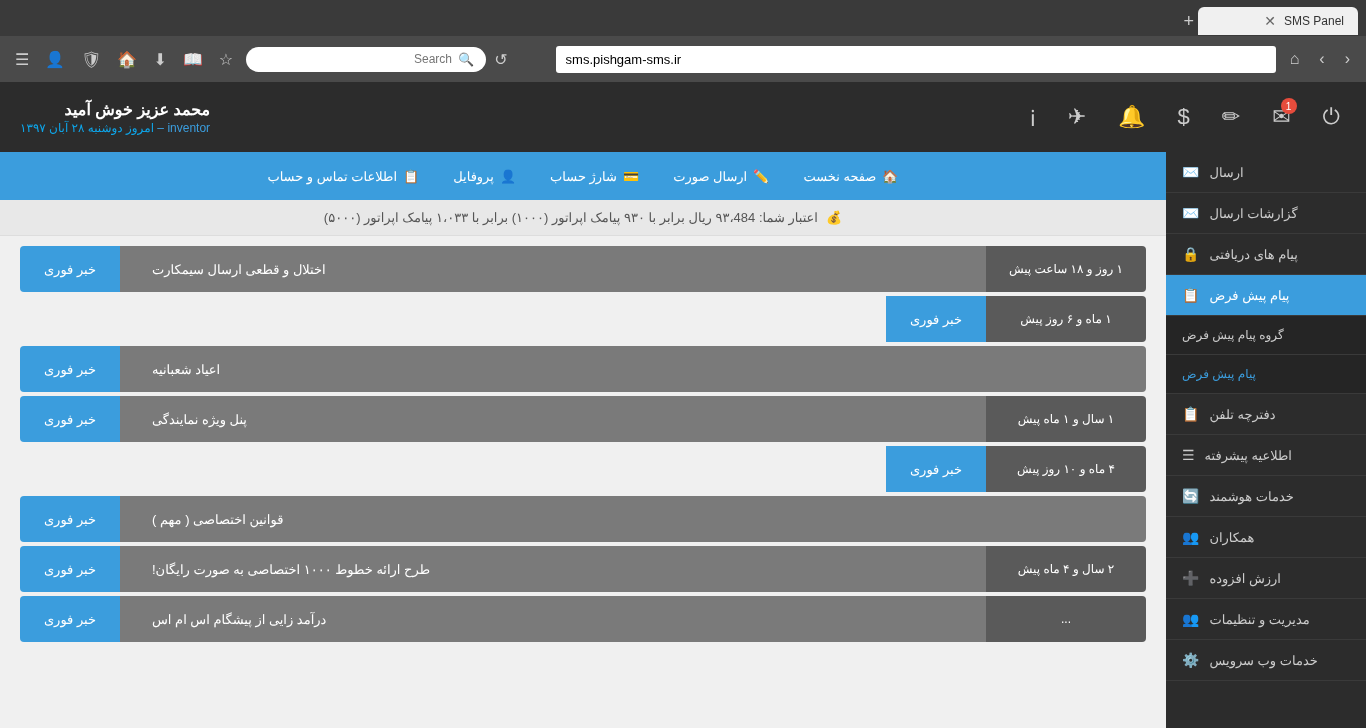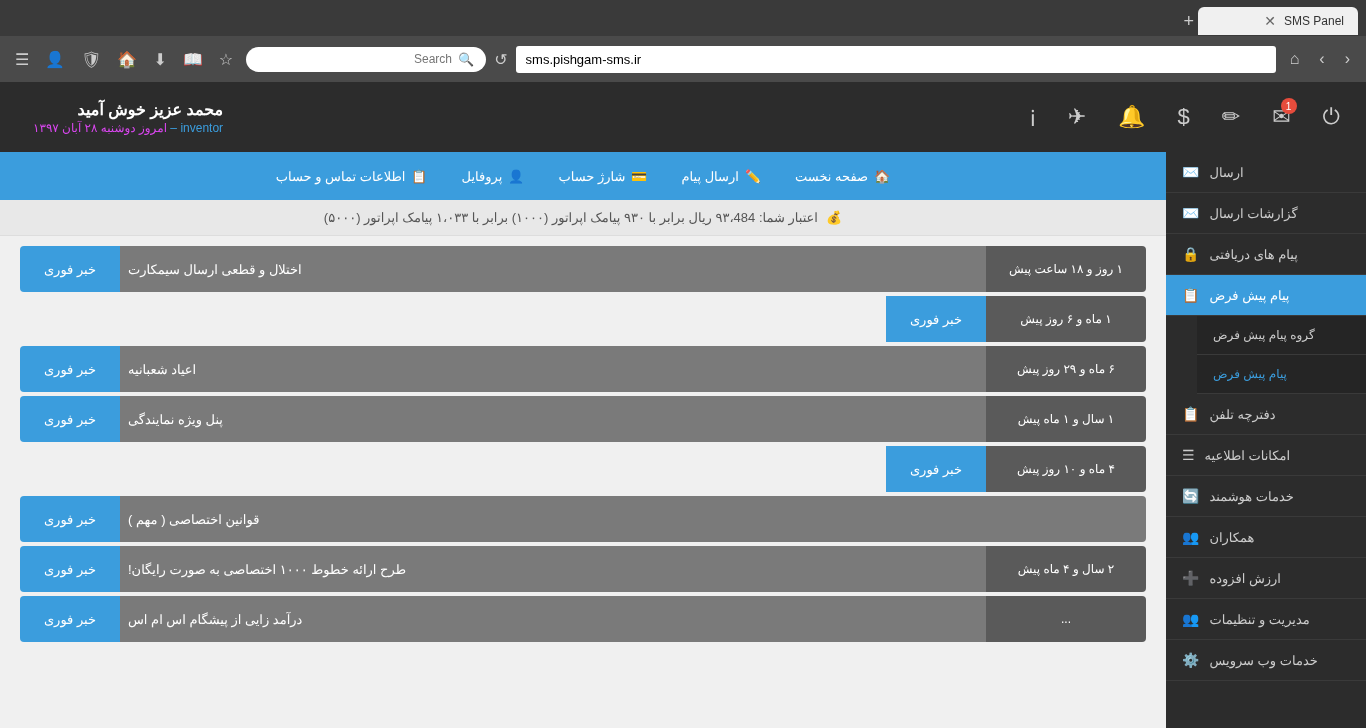--- a/index.html
+++ b/index.html
@@ -6,63 +6,63 @@
     body { font-family: Tahoma, Arial, sans-serif; font-size: 13px; background: #e8e8e8; direction: rtl; }
 
     
     .browser-chrome { background: #4a4a4a; }
     .tab-bar { display: flex; align-items: center; background: #3a3a3a; padding: 6px 8px 0; height: 36px; }
     .tab { background: #f0f0f0; border-radius: 6px 6px 0 0; padding: 6px 14px; font-size: 12px; color: #333; display: flex; align-items: center; gap: 8px; min-width: 160px; }
     .tab-close { cursor: pointer; color: #666; font-size: 14px; }
     .new-tab { background: none; border: none; color: #ccc; font-size: 18px; cursor: pointer; margin-right: 4px; }
     .address-bar-row { display: flex; align-items: center; background: #4a4a4a; padding: 6px 10px; gap: 8px; height: 46px; }
     .nav-btn { background: none; border: none; color: #ccc; cursor: pointer; font-size: 16px; padding: 4px 6px; }
-    .address-input { flex: 1; background: white; border: none; border-radius: 3px; padding: 6px 10px; font-size: 13px; direction: ltr; }
+    .address-input { flex: 1; background: white; border: none; border-radius: 3px; padding: 6px 10px; font-size: 13px; direction: ltr; margin-left: 40px; }
     .reload-btn { background: none; border: none; color: #ccc; cursor: pointer; font-size: 16px; }
     .search-input-wrapper { background: white; border-radius: 20px; padding: 5px 12px; display: flex; align-items: center; gap: 6px; width: 240px; }
     .search-input-wrapper input { border: none; outline: none; font-size: 12px; width: 180px; }
     .toolbar-icons { display: flex; gap: 6px; align-items: center; }
     .toolbar-icon { color: #ccc; font-size: 16px; cursor: pointer; padding: 4px 5px; }
 
     
     .app-header { background: #2c2c2c; color: white; display: flex; align-items: center; justify-content: space-between; padding: 0 20px; height: 70px; }
     .header-left { display: flex; align-items: center; gap: 20px; }
     .header-icon { position: relative; color: #ccc; font-size: 22px; cursor: pointer; padding: 6px; }
     .badge { position: absolute; top: 0; right: 0; background: #e74c3c; color: white; border-radius: 50%; width: 16px; height: 16px; font-size: 10px; display: flex; align-items: center; justify-content: center; }
-    .header-right { text-align: right; direction: rtl; margin-left: 13px; }
+    .header-right { text-align: right; direction: rtl; }
     .header-username { font-size: 16px; font-weight: bold; color: white; }
     .header-subtitle { font-size: 12px; color: #aaa; margin-top: 2px; }
     .header-subtitle span { color: #3b9ddd; }
 
     
     .main-layout { display: flex; height: calc(728px - 36px - 46px - 70px); }
 
     
     .sidebar { width: 200px; background: #2c2c2c; color: white; overflow-y: auto; flex-shrink: 0; }
     .sidebar-item { padding: 12px 16px; cursor: pointer; display: flex; align-items: center; justify-content: flex-end; gap: 10px; font-size: 13px; color: #ccc; border-bottom: 1px solid #3a3a3a; }
     .sidebar-item.active { background: #3b9ddd; color: white; }
-    .sidebar-item.sub { padding-right: 16px; font-size: 12px; background: #252525; margin-left: 31px; }
+    .sidebar-item.sub { padding-right: 16px; font-size: 12px; background: #252525; }
     .sidebar-item.sub-active-item { color: #3b9ddd; background: #252525; }
     .sidebar-icon { font-size: 14px; }
 
     
     .content-area { flex: 1; overflow-y: auto; background: #f0f0f0; }
 
     
     .nav-bar { background: #3b9ddd; display: flex; align-items: center; justify-content: center; gap: 6px; padding: 0 10px; height: 48px; flex-wrap: wrap; }
     .nav-item { color: white; cursor: pointer; display: flex; align-items: center; gap: 6px; padding: 8px 14px; font-size: 13px; white-space: nowrap; }
 
     
     .credit-bar { background: #e8e8e8; padding: 10px 20px; text-align: right; border-bottom: 1px solid #ddd; display: flex; align-items: center; justify-content: center; gap: 8px; font-size: 13px; color: #555; }
 
     
     .messages-list { padding: 10px 20px; }
     .message-row { display: flex; align-items: center; margin-bottom: 4px; border-radius: 4px; overflow: hidden; height: 46px; }
     .msg-time { background: #5a5a5a; color: white; padding: 0 16px; height: 100%; display: flex; align-items: center; font-size: 12px; white-space: nowrap; min-width: 160px; justify-content: center; }
-    .msg-title { background: #7a7a7a; color: white; flex: 1; padding: 0 8px; height: 100%; display: flex; align-items: center; justify-content: flex-end; font-size: 13px; }
+    .msg-title { background: #7a7a7a; color: white; flex: 1; padding: 0 32px; height: 100%; display: flex; align-items: center; justify-content: flex-end; font-size: 13px; }
     .msg-tag { background: #3b9ddd; color: white; padding: 4px 20px; height: 100%; display: flex; align-items: center; font-size: 13px; white-space: nowrap; min-width: 100px; justify-content: center; }
   </style>
 </head>
 <body>
 
 <div class="browser-chrome">
   <div class="tab-bar">
     <div class="tab">
       <span>SMS Panel</span>
       <span class="tab-close">✕</span>
@@ -103,21 +103,21 @@
     <span class="header-icon">🔔</span>
     <span class="header-icon">✈</span>
     <span class="header-icon">ℹ</span>
   </div>
   <div class="header-right">
     <div class="header-username">محمد عزیز خوش آمید</div>
     <div class="header-subtitle">
       <span>inventor</span>
       <span>–</span>
       <span>
-        <span style="color:#d946ef">امروز دوشنبه ۲۸ آبان ۱۳۹۷</span>
+        <span style="color:#0ea5e9">امروز دوشنبه ۲۸ آبان ۱۳۹۷</span>
       </span>
     </div>
   </div>
 </div>
 
 <div class="main-layout">
 
   <div class="sidebar">
     <div class="sidebar-item">
       <span>ارسال</span>
@@ -139,21 +139,21 @@
       <span>گروه پیام پیش فرض</span>
     </div>
     <div class="sidebar-item sub sub-active-item">
       <span>پیام پیش فرض</span>
     </div>
     <div class="sidebar-item">
       <span>دفترچه تلفن</span>
       <span class="sidebar-icon">📋</span>
     </div>
     <div class="sidebar-item">
-      <span>امکانات اطلاعیه</span>
+      <span>اطلاعیه پیشرفته</span>
       <span class="sidebar-icon">☰</span>
     </div>
     <div class="sidebar-item">
       <span>خدمات هوشمند</span>
       <span class="sidebar-icon">🔄</span>
     </div>
     <div class="sidebar-item">
       <span>همکاران</span>
       <span class="sidebar-icon">👥</span>
     </div>
@@ -173,21 +173,21 @@
 
   <div class="content-area">
 
     <div class="nav-bar">
       <div class="nav-item">
         <span>🏠</span>
         <span>صفحه نخست</span>
       </div>
       <div class="nav-item">
         <span>✏️</span>
-        <span>ارسال پیام</span>
+        <span>ارسال صورت</span>
       </div>
       <div class="nav-item">
         <span>💳</span>
         <span>شارژ حساب</span>
       </div>
       <div class="nav-item">
         <span>👤</span>
         <span>پروفایل</span>
       </div>
       <div class="nav-item">
@@ -218,23 +218,20 @@
       <div class="message-row">
         <div class="msg-time">
           <span>۱ ماه و ۶ روز پیش</span>
         </div>
         <div class="msg-tag">
           <span>خبر فوری</span>
         </div>
       </div>
 
       <div class="message-row">
-        <div class="msg-time">
-          <span>۶ ماه و ۲۹ روز پیش</span>
-        </div>
         <div class="msg-title">
           <span>اعیاد شعبانیه</span>
         </div>
         <div class="msg-tag">
           <span>خبر فوری</span>
         </div>
       </div>
 
       <div class="message-row">
         <div class="msg-time">

